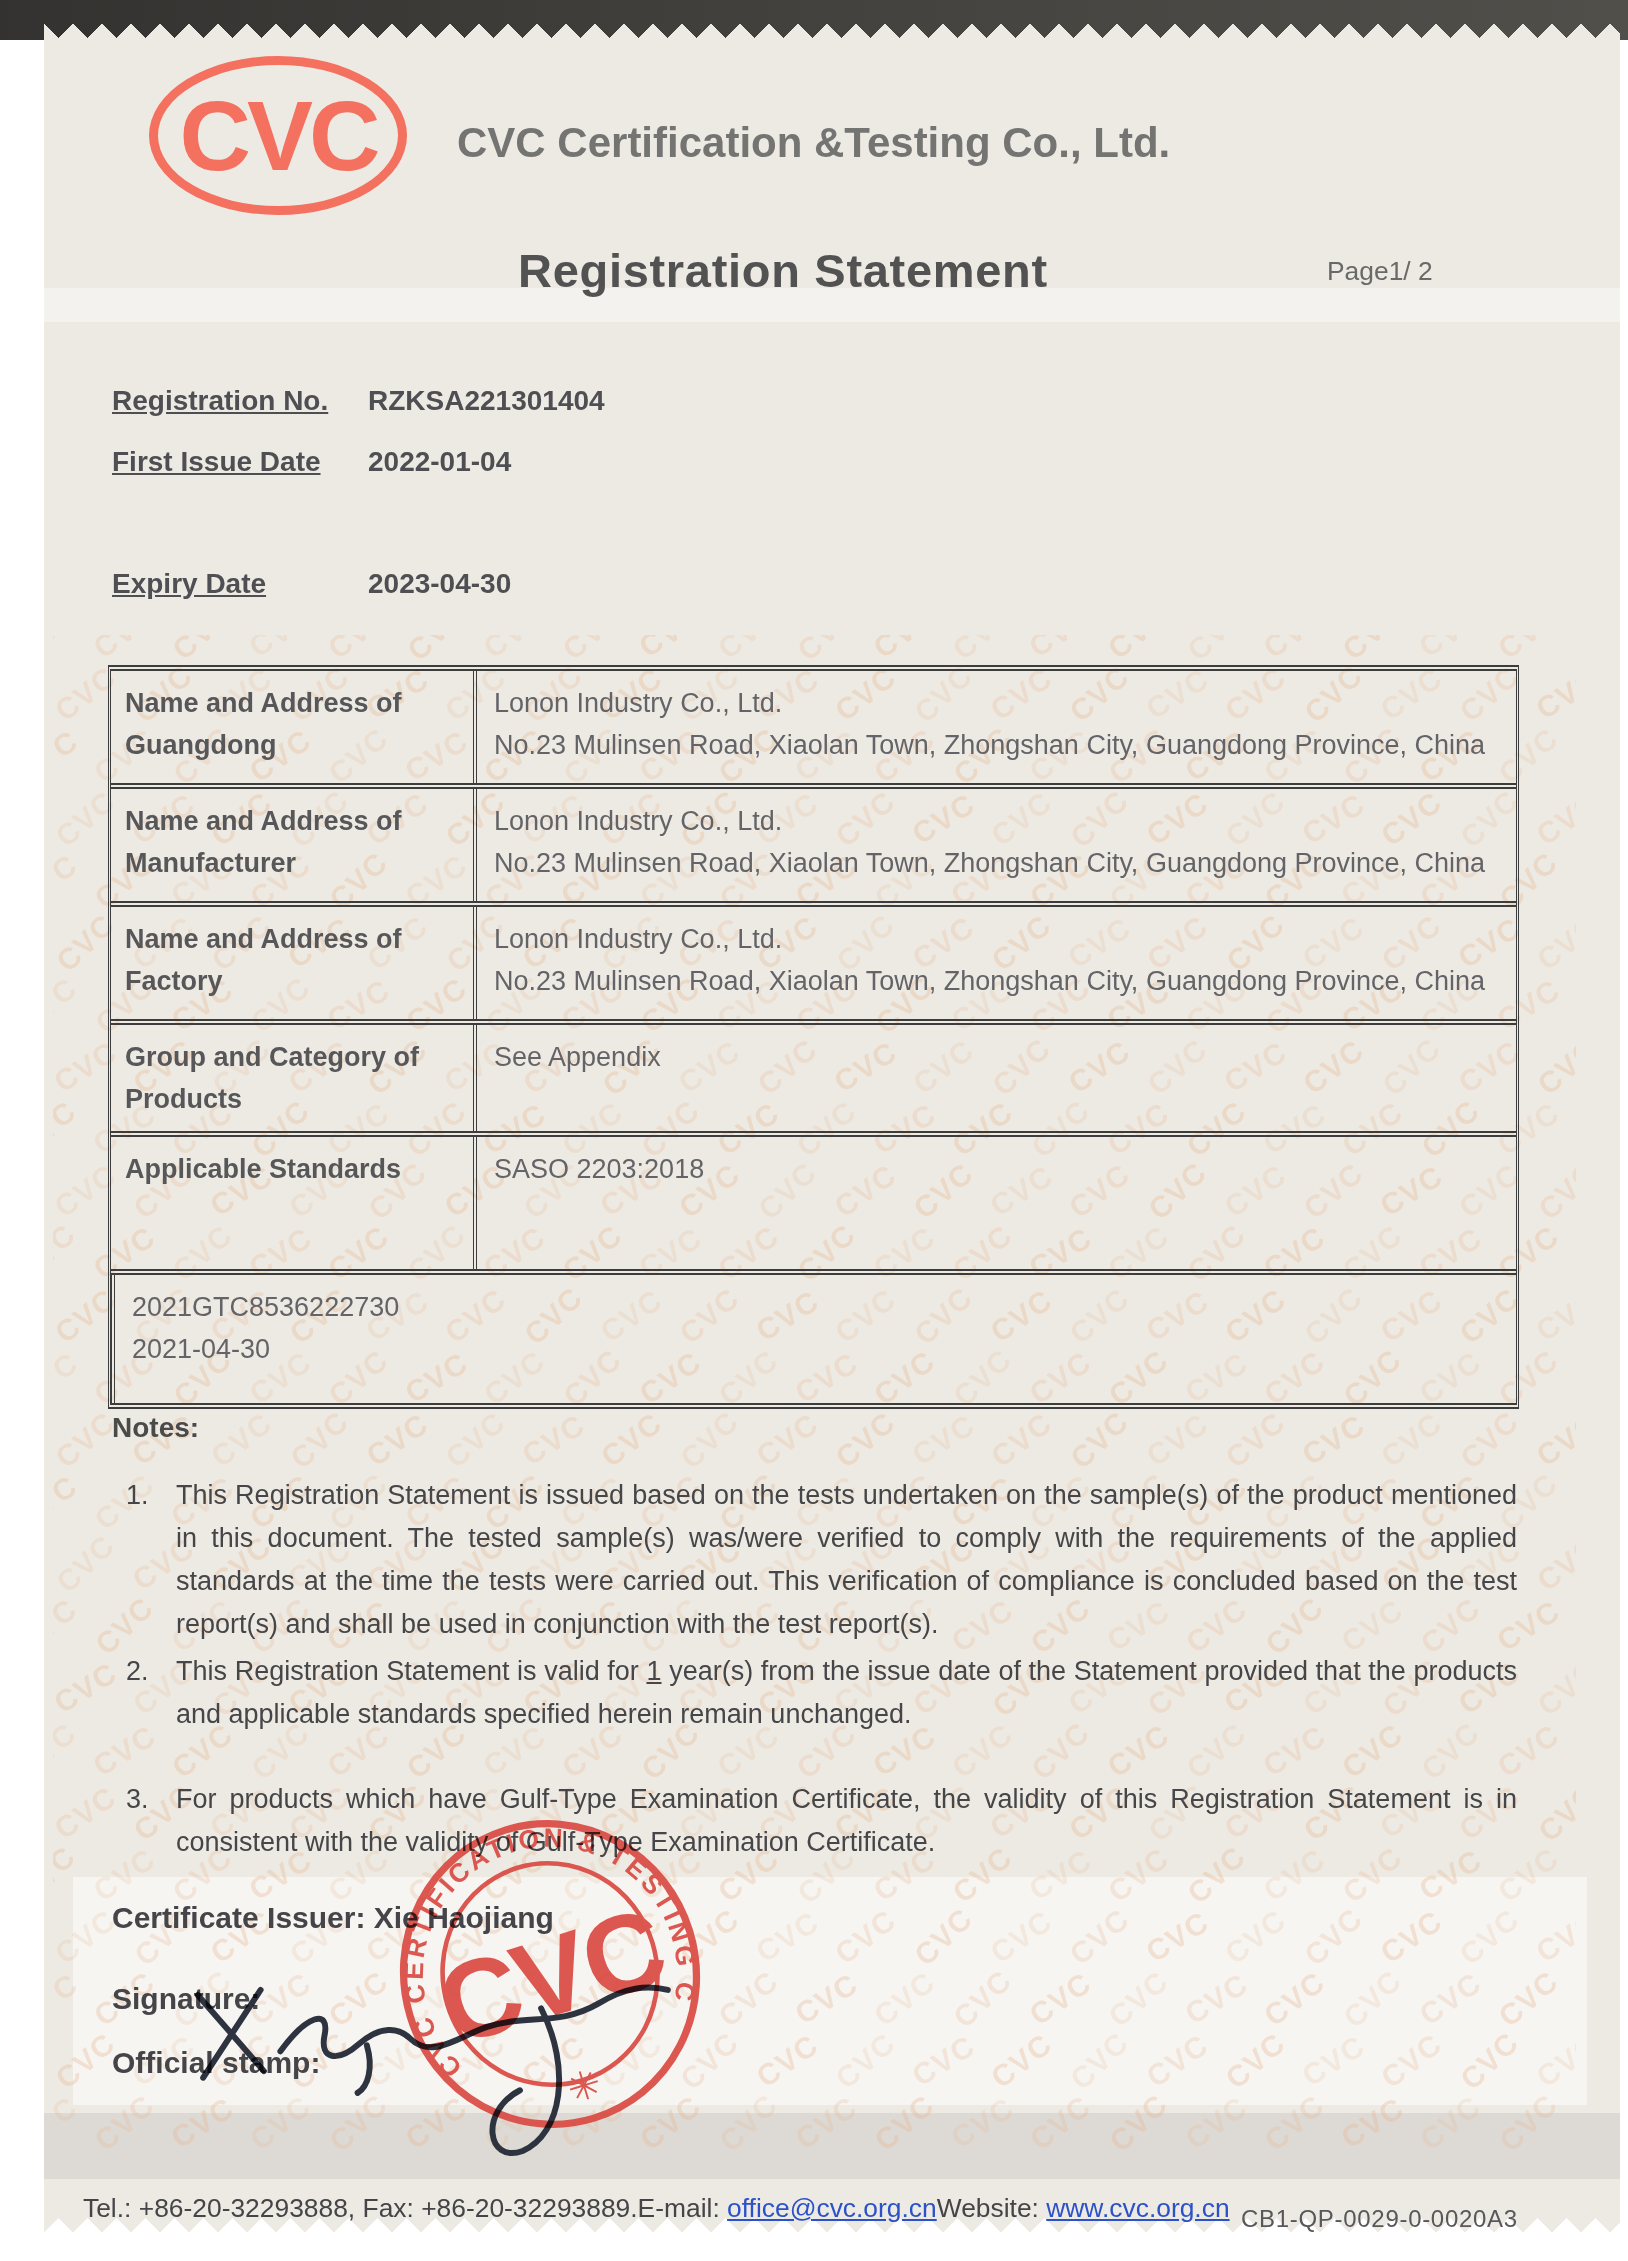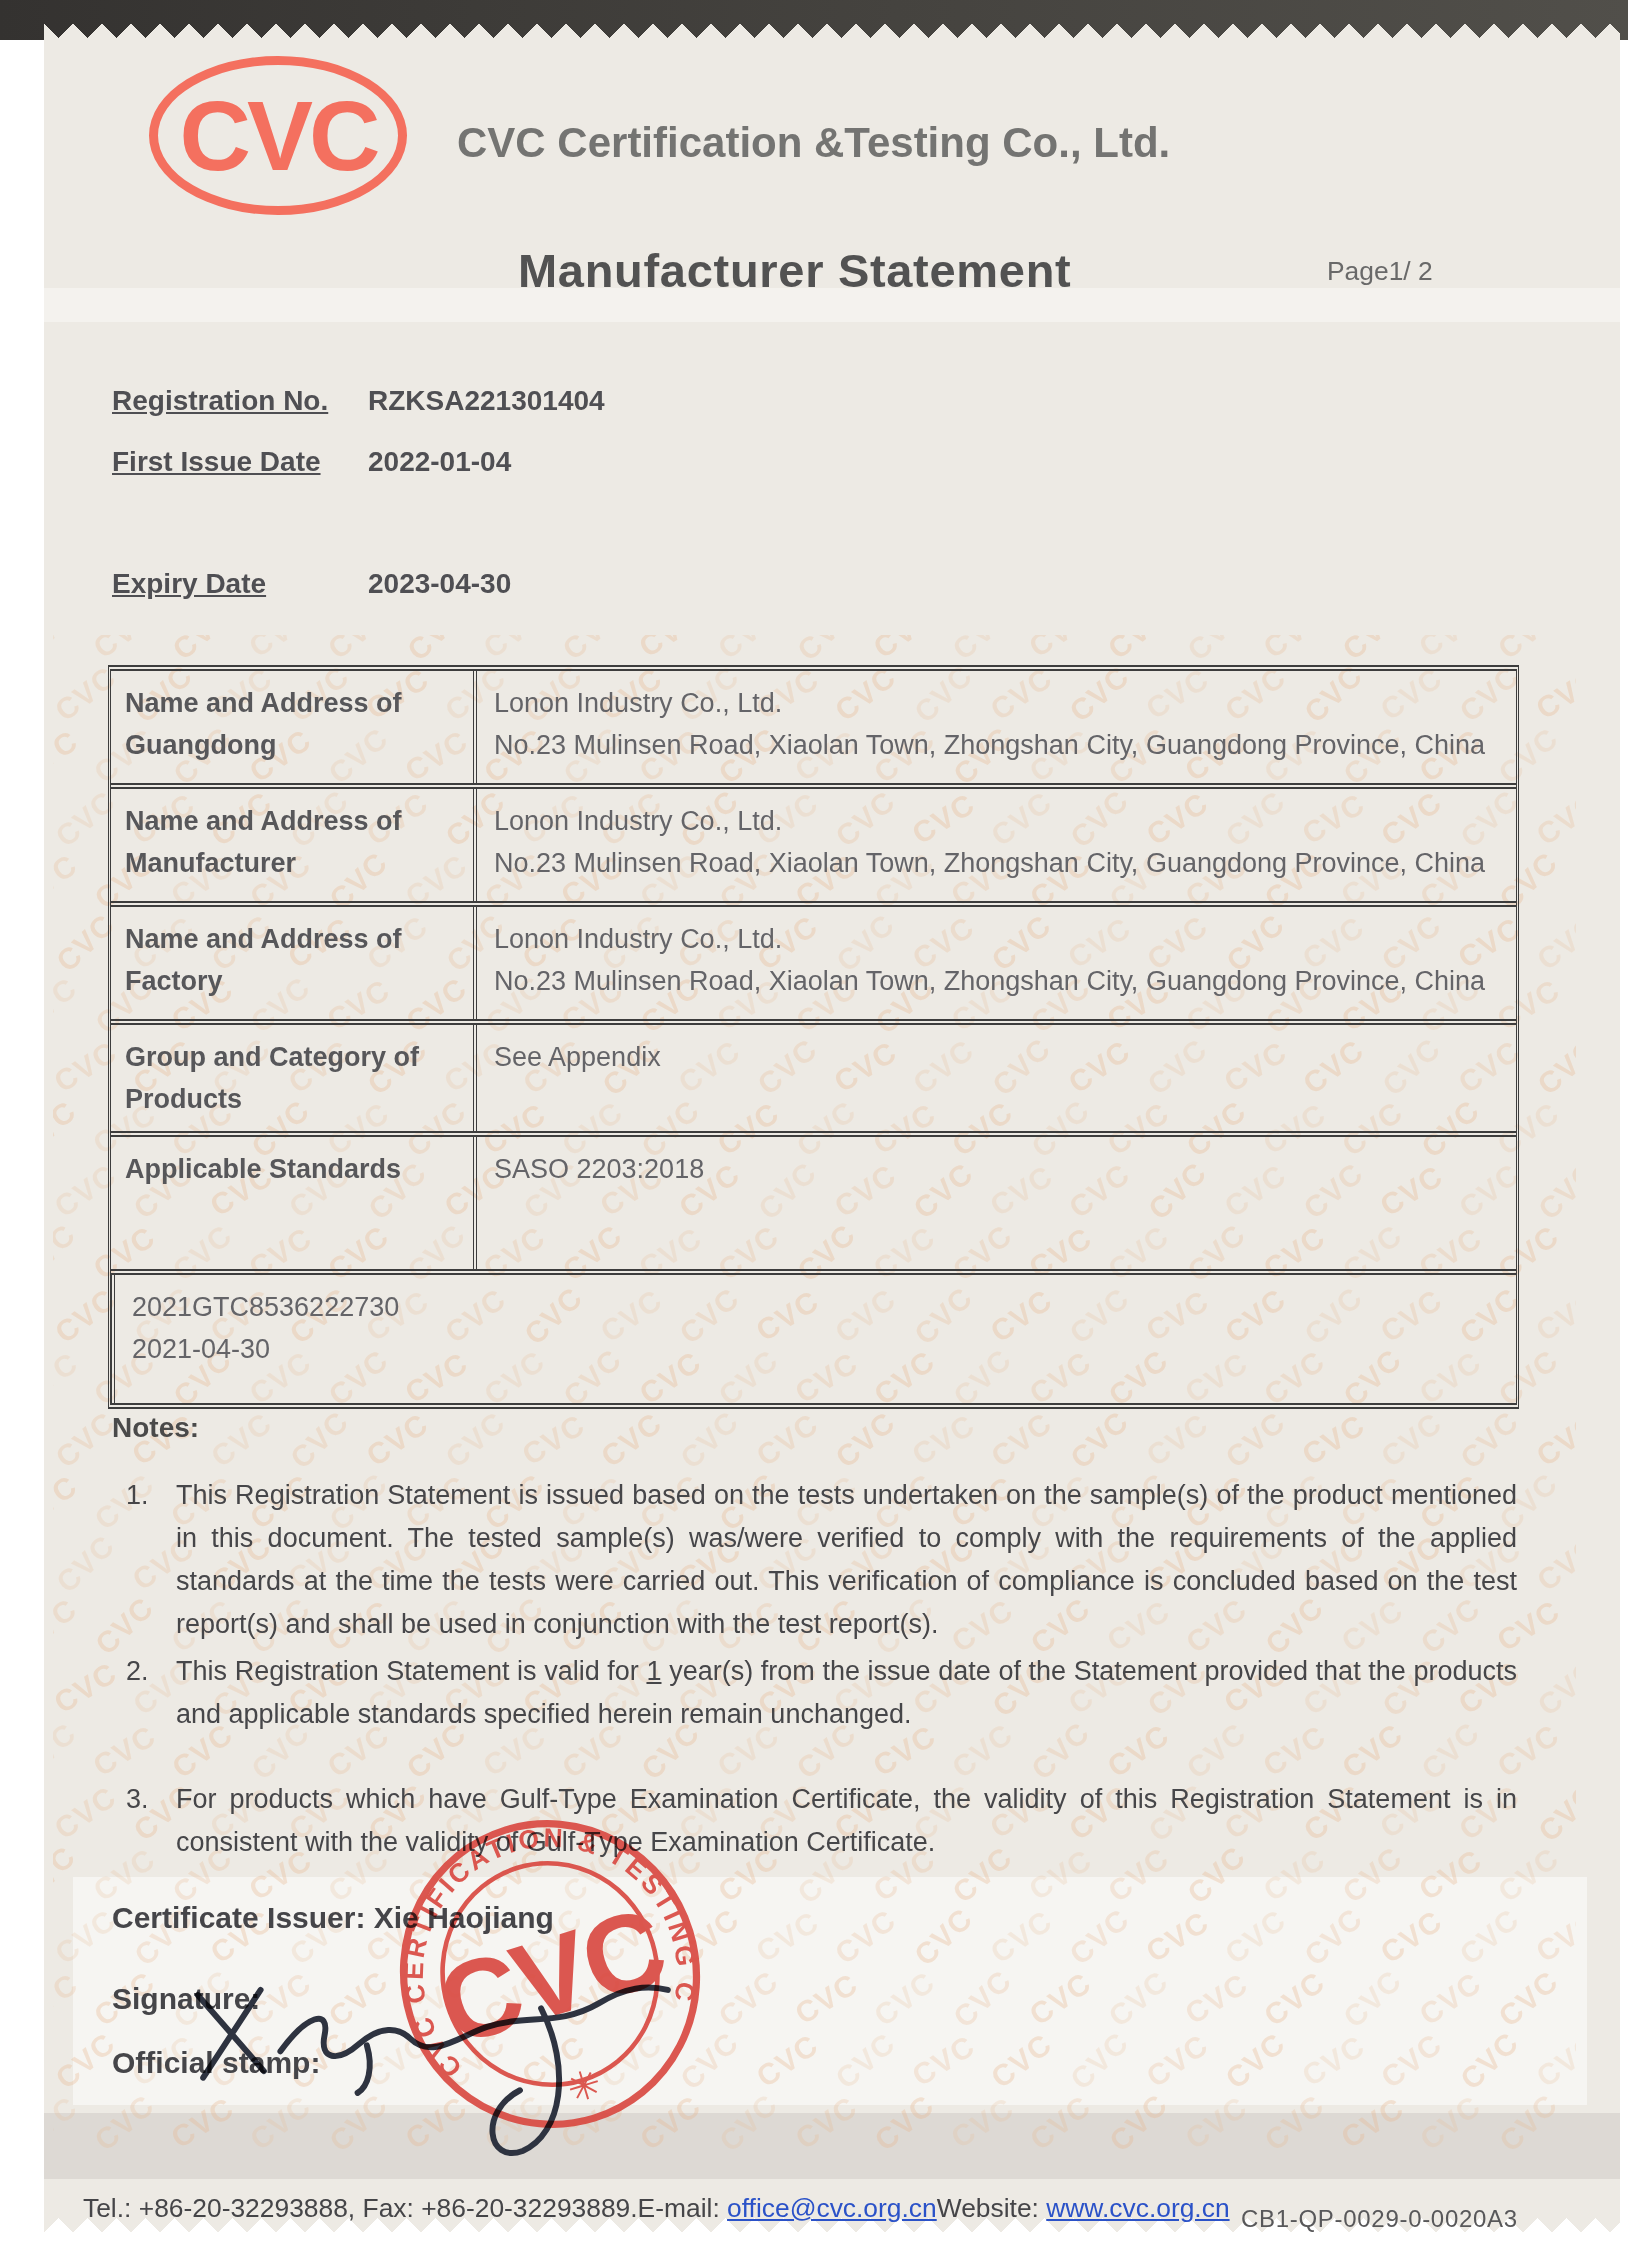--- a/index.html
+++ b/index.html
@@ -604,21 +604,21 @@
     <span class="wm" style="left: 1442px; top: 1471px; transform: rotate(-44deg); opacity: 0.26;">CVC</span>
     <span class="wm" style="left: 1520px; top: 1471px; transform: rotate(-35deg); opacity: 0.32;">CVC</span>
   </div>
 
 <div class="content">
 
   <div class="abs logo">
     <span class="logo-text">CVC</span>
   </div>
   <div class="abs company">CVC Certification &amp;Testing Co., Ltd.</div>
-  <div class="abs doc-title">Manufacturer Statement</div>
+  <div class="abs doc-title">Registration Statement</div>
   <div class="abs pageno">Page1/ 2</div>
 
   <div class="abs reg-row" style="top:385px">
     <span class="reg-label">Registration No.</span>
     <span class="reg-value">RZKSA221301404</span>
   </div>
   <div class="abs reg-row" style="top:446px">
     <span class="reg-label">First Issue Date</span>
     <span class="reg-value">2022-01-04</span>
   </div>

